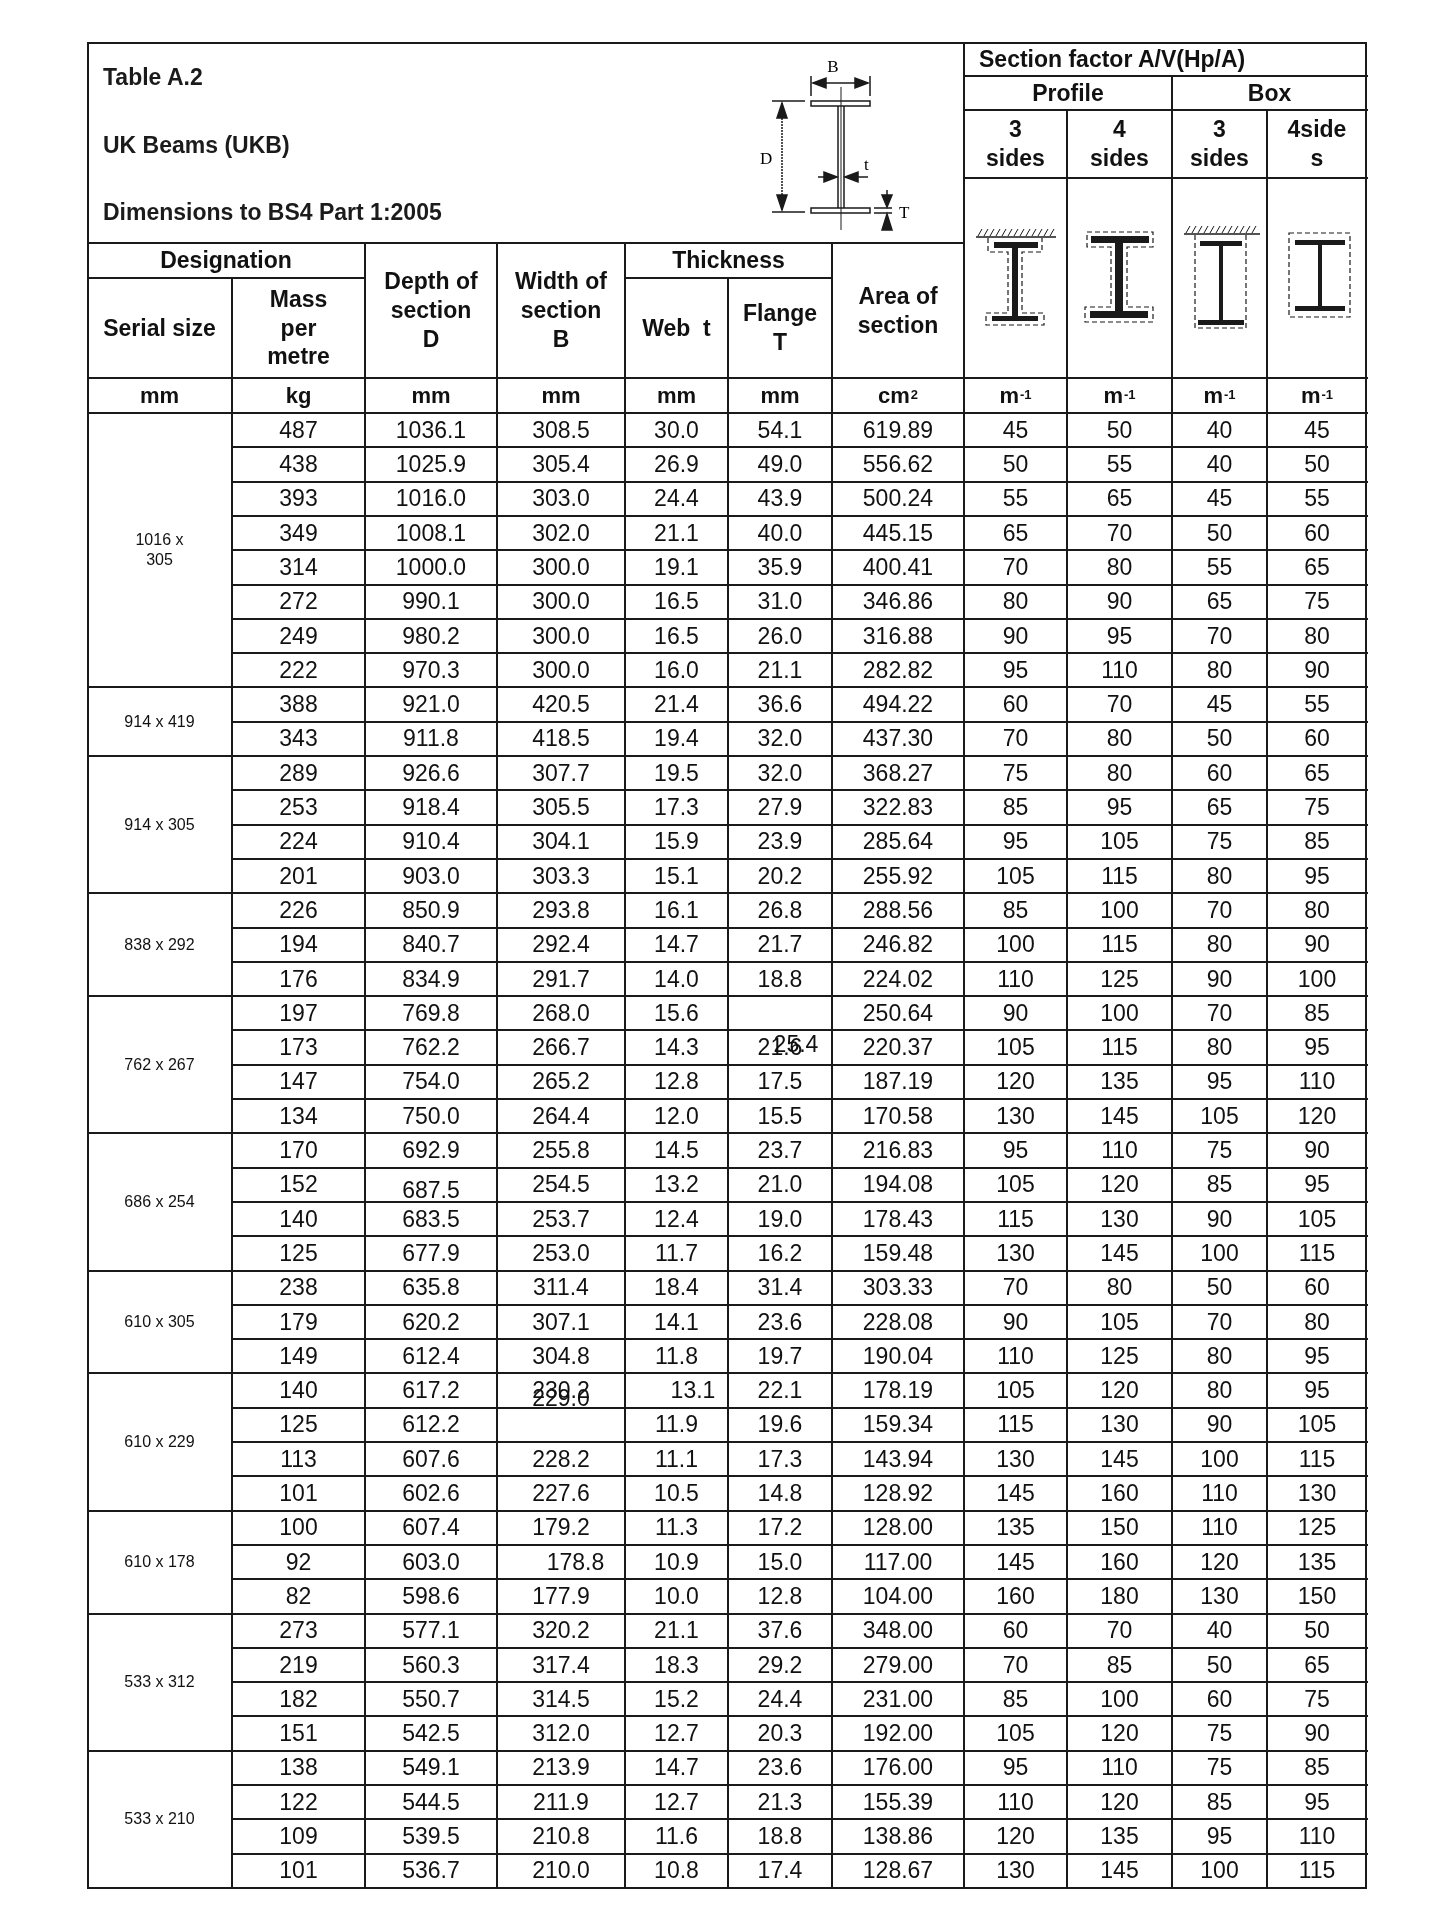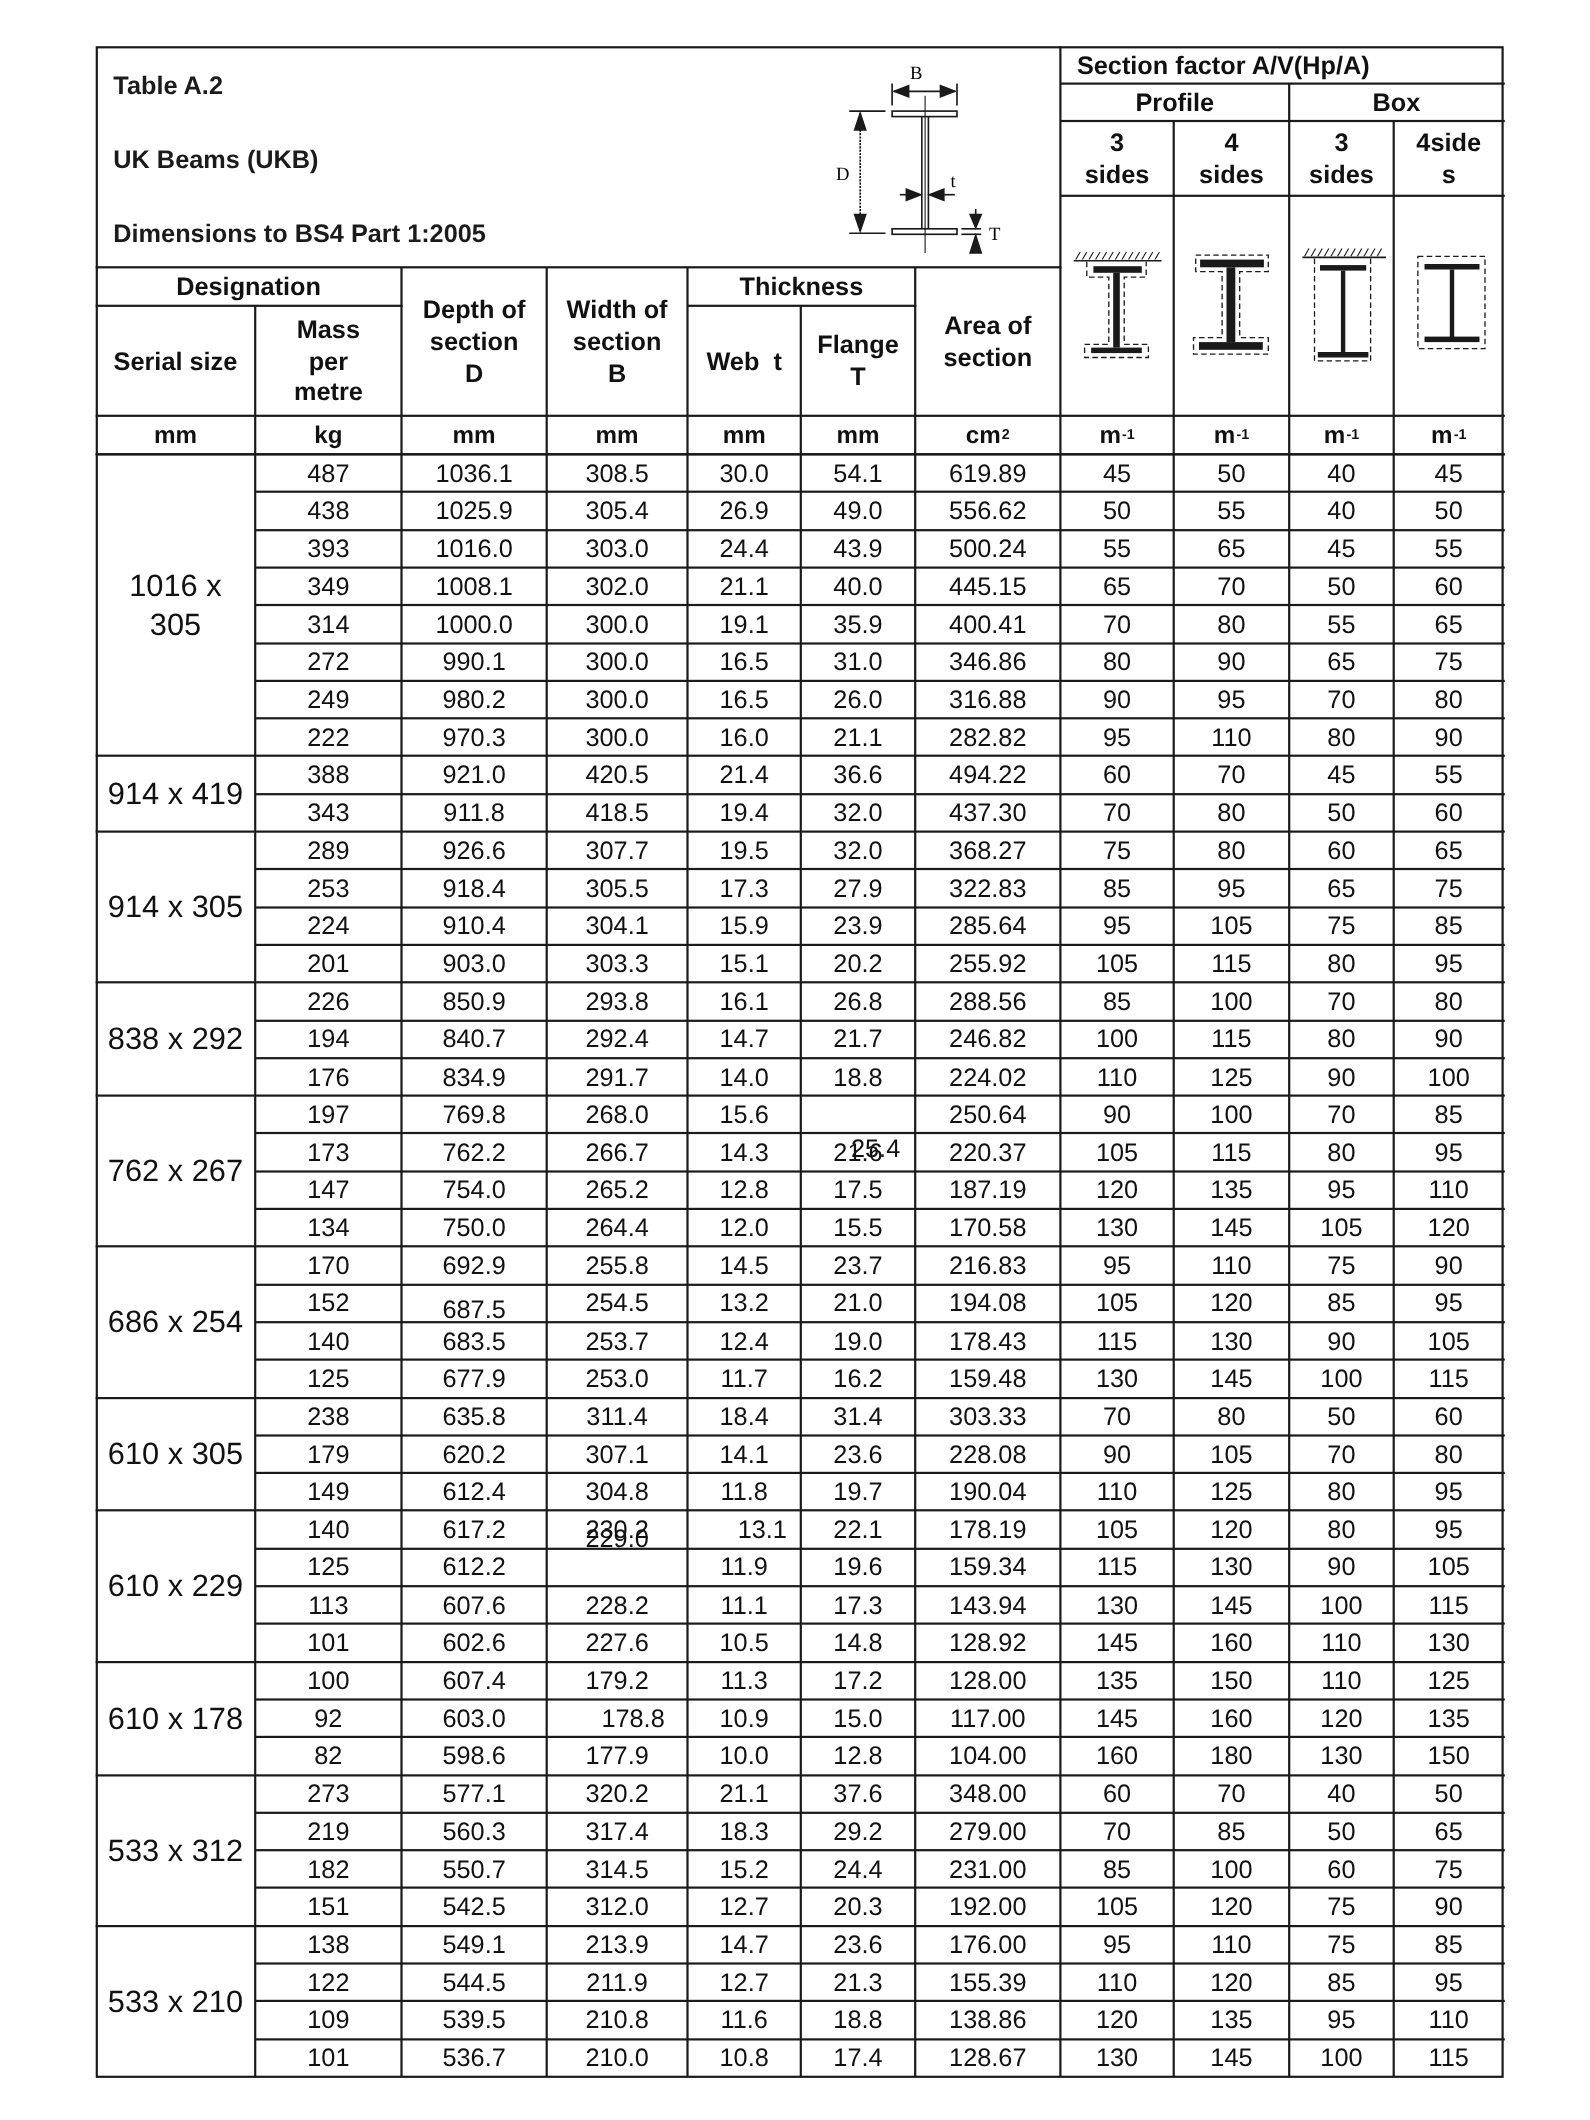--- a/index.html
+++ b/index.html
@@ -9,21 +9,21 @@
            border: 2px solid #1a1a1a; box-sizing: border-box; }
   .cell { position: absolute; box-sizing: border-box; display: flex; align-items: center;
           justify-content: center; text-align: center; line-height: 1.25; }
   .hline { position: absolute; height: 2px; background: #1a1a1a; }
   .vline { position: absolute; width: 2px; background: #1a1a1a; }
   .title { position: absolute; left: 103px; font-size: 23px; font-weight: bold; color: #1b1b1b; }
   .hdr { font-weight: bold; font-size: 23px; }
   .unit { font-weight: bold; font-size: 22px; }
   .unit sup { font-size: 13px; vertical-align: 10px; margin-left: 1px; }
   .data { font-size: 23px; }
-  .serial { font-size: 28px; }
+  .serial { font-size: 16px; }
 </style>
 </head>
 <body>
 
 <div class="frame"></div>
 
 <div class="title" style="top:64px;">Table A.2</div>
 <div class="title" style="top:132px;">UK Beams (UKB)</div>
 <div class="title" style="top:199px;">Dimensions to BS4 Part 1:2005</div>
 

